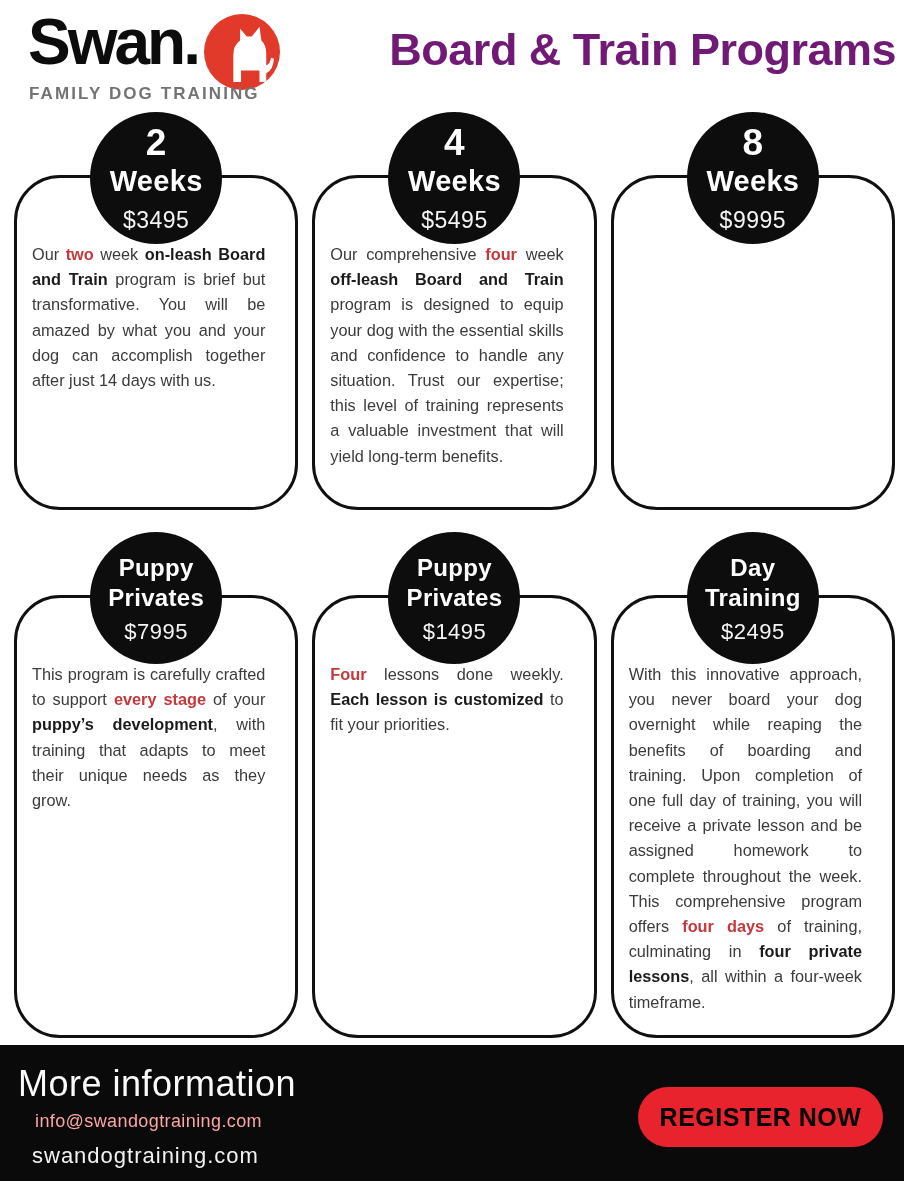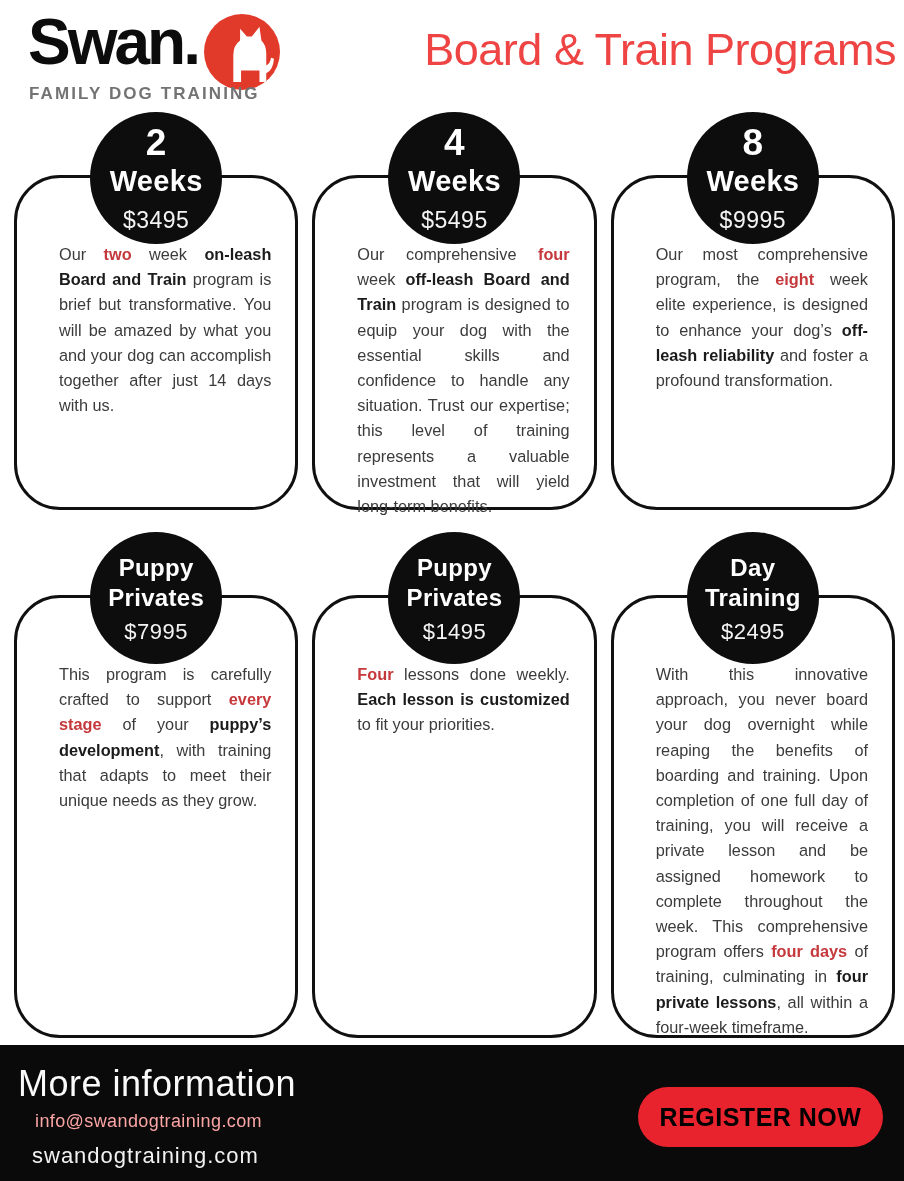--- a/index.html
+++ b/index.html
@@ -18,22 +18,22 @@
   .logo-circle svg { position:absolute; left:8px; top:6px; width:62px; height:66px; }
   .logo-word {
     position:absolute; left:0; top:2px; font-size:64px; font-weight:800;
     letter-spacing:-3px; color:#0c0c0c; z-index:2; line-height:1;
   }
   .logo-sub {
     position:absolute; left:1px; top:76px; font-size:17px; font-weight:600;
     letter-spacing:2.1px; color:#737373; white-space:nowrap;
   }
   .page-title {
-    position:absolute; right:8px; top:26px; font-size:45px; font-weight:400;
-    letter-spacing:-0.5px; color:#ef4444; text-align:center; line-height:1.05;
+    position:absolute; right:8px; top:26px; font-size:45px; font-weight:700;
+    letter-spacing:-0.5px; color:#701a75; text-align:center; line-height:1.05;
   }
   
   .row { position:absolute; left:14px; width:881px; display:grid;
          grid-template-columns:repeat(3,1fr); column-gap:14px; }
   .row-1 { top:175px; }
   .row-2 { top:595px; }
   .card {
     position:relative; border:3px solid #101010; border-radius:46px;
     background:#ffffff;
   }
@@ -44,24 +44,23 @@
     width:132px; height:132px; border-radius:50%; background:#0d0d0d;
     color:#ffffff; display:flex; flex-direction:column; align-items:center;
     justify-content:center; text-align:center; z-index:3; padding-top:2px;
   }
   .badge-line { font-weight:800; font-size:24px; line-height:1.25; letter-spacing:0.3px; }
   .row-1 .badge-line:first-child { font-size:37px; line-height:1.05; }
   .row-1 .badge-line { font-size:29px; }
   .badge-price { font-size:23px; font-weight:400; color:#f4f4f4; margin-top:7px; letter-spacing:0.5px; }
   .row-2 .badge-price { font-size:22px; margin-top:6px; }
   .card-body {
-    position:absolute; left:15px; right:24px; top:64px;
+    position:absolute; left:15px; right:30px; top:64px;
     font-size:16.3px; line-height:25.2px; color:#3b3b3b;
     text-align:justify;
-    margin-left:27px;
   }
   .seg-b  { font-weight:bold; color:#1b1b1b; }
   .seg-rb { font-weight:bold; color:#c5383b; }
   
   .page-footer {
     position:absolute; left:0; right:0; bottom:0; height:136px; background:#0a0a0a;
     color:#fafafa;
   }
   .footer-heading { position:absolute; left:18px; top:18px; font-size:36px; font-weight:400; letter-spacing:0.5px; }
   .footer-email   { position:absolute; left:35px; top:66px; font-size:18px; font-weight:400; letter-spacing:0.4px; color:#fca5a5; text-decoration:none; }
@@ -113,21 +112,20 @@
       <p class="card-body"><span class="seg-n">Our comprehensive </span><span class="seg-rb">four</span><span class="seg-n"> week </span><span class="seg-b">off-leash Board and Train</span><span class="seg-n"> program is designed to equip your dog with the essential skills and confidence to handle any situation. Trust our expertise; this level of training represents a valuable investment that will yield long-term benefits.</span></p>
     </article>
     <article class="card">
       <div class="badge">
         <div class="badge-lines">
             <div class="badge-line">8</div>
             <div class="badge-line">Weeks</div>
           </div>
         <div class="badge-price">$9995</div>
       </div>
-      <p class="card-body"><span class="seg-n">Our most comprehensive program, the </span><span class="seg-rb">eight</span><span class="seg-n"> week elite experience, is designed to enhance your dog’s </span><span class="seg-b">off-leash reliability</span><span class="seg-n"> and foster a profound transformation.</span></p>
     </article>
   </div>
 
   <div class="row row-2">
     <article class="card">
       <div class="badge">
         <div class="badge-lines">
             <div class="badge-line">Puppy</div>
             <div class="badge-line">Privates</div>
           </div>

